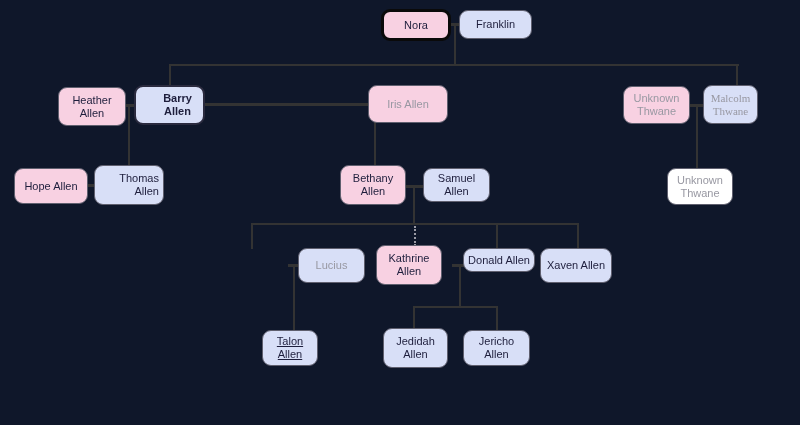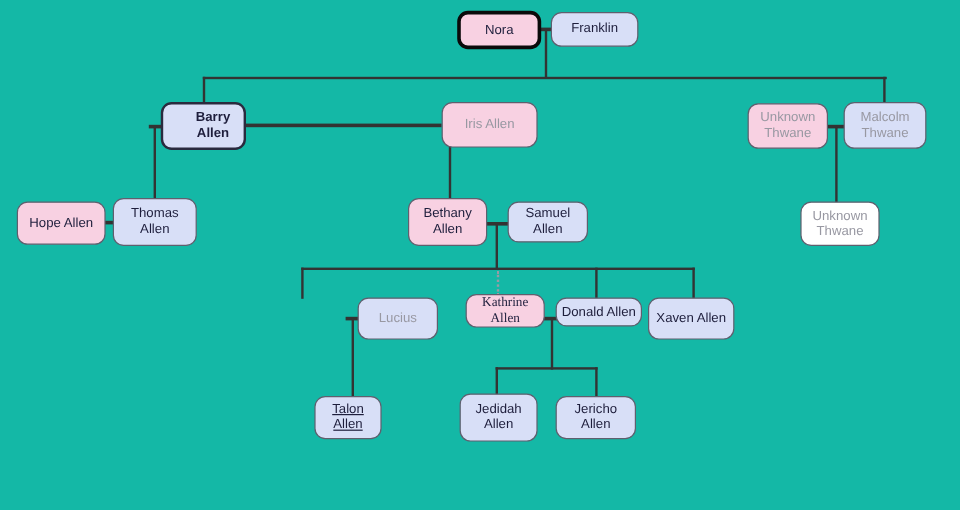--- a/index.html
+++ b/index.html
@@ -1,17 +1,17 @@
 <!DOCTYPE html>
 <html><head>
 <meta charset="utf-8">
 <style>
   html,body{margin:0;padding:0;background:#ffffff;}
   #stage{
-    position:relative;width:800px;height:425px;background:#14b8a6;overflow:hidden;
+    position:relative;width:800px;height:425px;background:#0f172a;overflow:hidden;
     font-family:"Liberation Sans","DejaVu Sans",sans-serif;
   }
   .node{
     position:absolute;box-sizing:border-box;border-radius:9px;
     display:flex;align-items:center;justify-content:center;text-align:center;
     font-size:11px;line-height:13px;padding:2px 4px;cursor:pointer;
     color:var(--text);border:1.5px solid #5f5f6e;z-index:3;
   }
   .node.female{background:var(--female-fill);}
   .node.male{background:var(--male-fill);}
@@ -50,29 +50,30 @@
     <div class="edge line-v" style="left: 577px; top: 223px; width: 2px; height: 26px;"></div>
     <div class="edge couple" style="left: 288px; top: 264px; width: 12px; height: 3px;"></div>
     <div class="edge line-v" style="left: 293px; top: 266px; width: 2px; height: 65px;"></div>
     <div class="edge couple" style="left: 452px; top: 264px; width: 13px; height: 3px;"></div>
     <div class="edge line-v" style="left: 459px; top: 266px; width: 2px; height: 42px;"></div>
     <div class="edge line-h" style="left: 413px; top: 306px; width: 85px; height: 2px;"></div>
     <div class="edge line-v" style="left: 413px; top: 306px; width: 2px; height: 23px;"></div>
     <div class="edge line-v" style="left: 496px; top: 306px; width: 2px; height: 25px;"></div>
     <div class="node female selected" style="left: 381px; top: 9px; width: 70px; height: 32px;">Nora</div>
     <div class="node male" style="left: 459px; top: 10px; width: 73px; height: 29px;">Franklin</div>
+    <div class="node female" style="left: 58px; top: 87px; width: 68px; height: 39px;">Heather Allen</div>
     <div class="node male root" style="left: 134px; top: 85px; width: 71px; height: 40px;">Barry Allen</div>
     <div class="node female deceased" style="left: 368px; top: 85px; width: 80px; height: 38px;">Iris Allen</div>
     <div class="node female deceased" style="left: 623px; top: 86px; width: 67px; height: 38px;">Unknown Thwane</div>
-    <div class="node male deceased" style="left: 703px; top: 85px; width: 69px; height: 39px;">Malcolm Thwane</div>
+    <div class="node male deceased" style="left: 703px; top: 85px; width: 55px; height: 39px; font-family: Liberation Serif, serif;">Malcolm Thwane</div>
     <div class="node female" style="left: 14px; top: 168px; width: 74px; height: 36px;">Hope Allen</div>
-    <div class="node male" style="left: 94px; top: 165px; width: 70px; height: 40px;">Thomas Allen</div>
+    <div class="node male" style="left: 94px; top: 165px; width: 70px; height: 40px; text-align: right;">Thomas Allen</div>
     <div class="node female" style="left: 340px; top: 165px; width: 66px; height: 40px;">Bethany Allen</div>
     <div class="node male" style="left: 423px; top: 168px; width: 67px; height: 34px;">Samuel Allen</div>
     <div class="node unknown deceased" style="left: 667px; top: 168px; width: 66px; height: 37px;">Unknown Thwane</div>
     <div class="node male deceased" style="left: 298px; top: 248px; width: 67px; height: 35px;">Lucius</div>
-    <div class="node female" style="left: 388px; top: 245px; width: 66px; height: 28px; font-family: Liberation Serif, serif;">Kathrine Allen</div>
+    <div class="node female" style="left: 376px; top: 245px; width: 66px; height: 40px;">Kathrine Allen</div>
     <div class="node male" style="left: 463px; top: 248px; width: 72px; height: 24px;">Donald Allen</div>
     <div class="node male" style="left: 540px; top: 248px; width: 72px; height: 35px;">Xaven Allen</div>
     <div class="node male" style="left: 262px; top: 330px; width: 56px; height: 36px; text-decoration: underline;">Talon Allen</div>
     <div class="node male" style="left: 383px; top: 328px; width: 65px; height: 40px;">Jedidah Allen</div>
     <div class="node male" style="left: 463px; top: 330px; width: 67px; height: 36px;">Jericho Allen</div>
   </div>
 
 </body></html>

